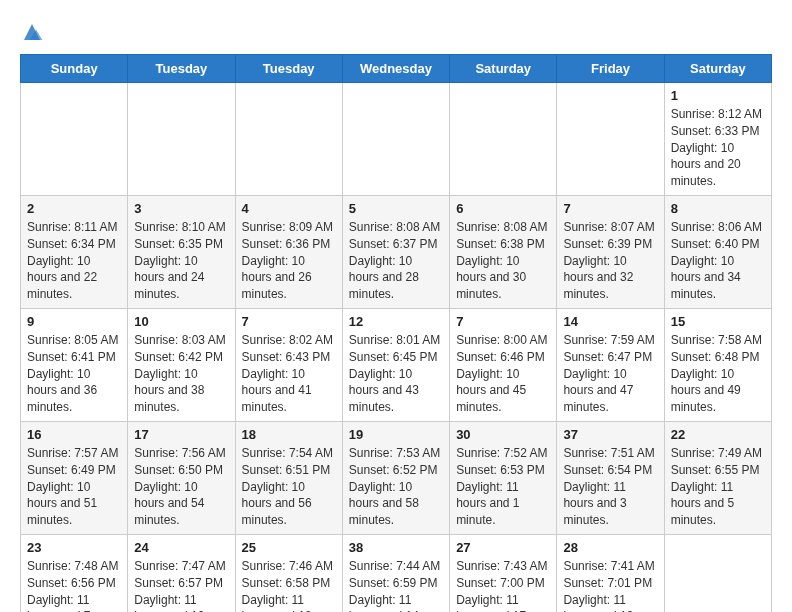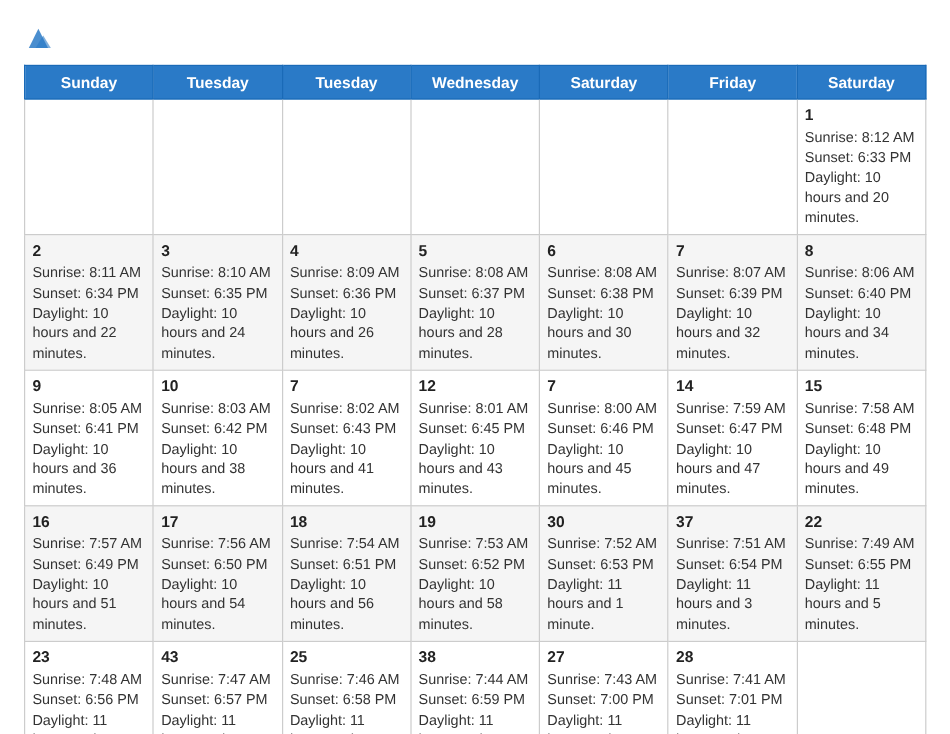--- a/index.html
+++ b/index.html
@@ -219,21 +219,21 @@
           <div class="day-number">22</div>
           <div class="day-info">Sunrise: 7:49 AM<br>Sunset: 6:55 PM<br>Daylight: 11 hours and 5 minutes.</div>
         </td>
       </tr>
       <tr>
         <td>
           <div class="day-number">23</div>
           <div class="day-info">Sunrise: 7:48 AM<br>Sunset: 6:56 PM<br>Daylight: 11 hours and 7 minutes.</div>
         </td>
         <td>
-          <div class="day-number">43</div>
+          <div class="day-number">24</div>
           <div class="day-info">Sunrise: 7:47 AM<br>Sunset: 6:57 PM<br>Daylight: 11 hours and 10 minutes.</div>
         </td>
         <td>
           <div class="day-number">25</div>
           <div class="day-info">Sunrise: 7:46 AM<br>Sunset: 6:58 PM<br>Daylight: 11 hours and 12 minutes.</div>
         </td>
         <td>
           <div class="day-number">38</div>
           <div class="day-info">Sunrise: 7:44 AM<br>Sunset: 6:59 PM<br>Daylight: 11 hours and 14 minutes.</div>
         </td>

